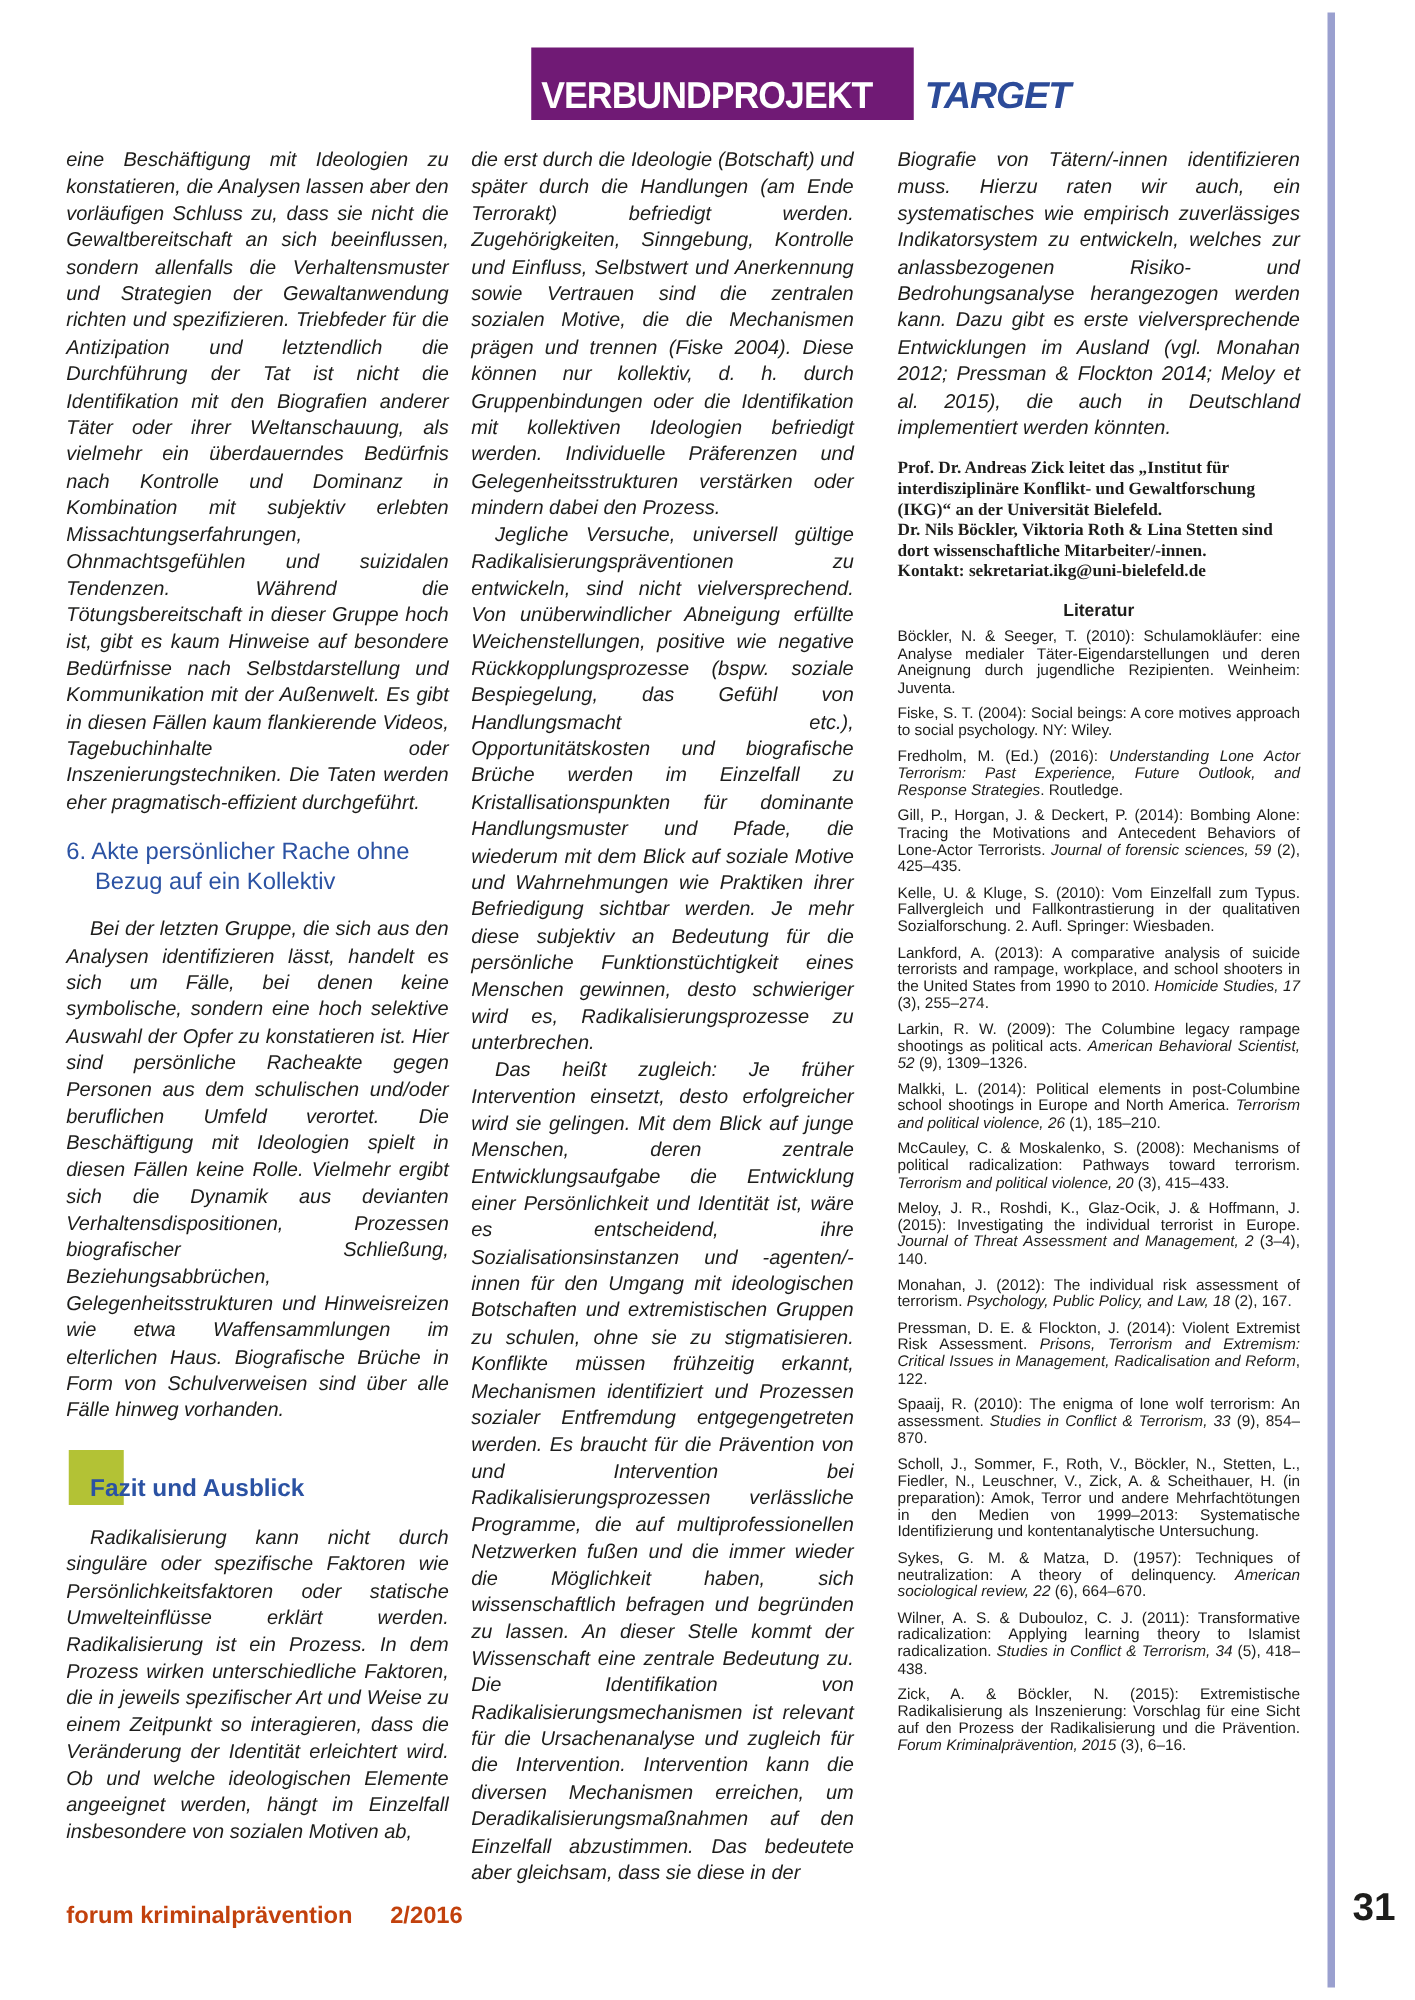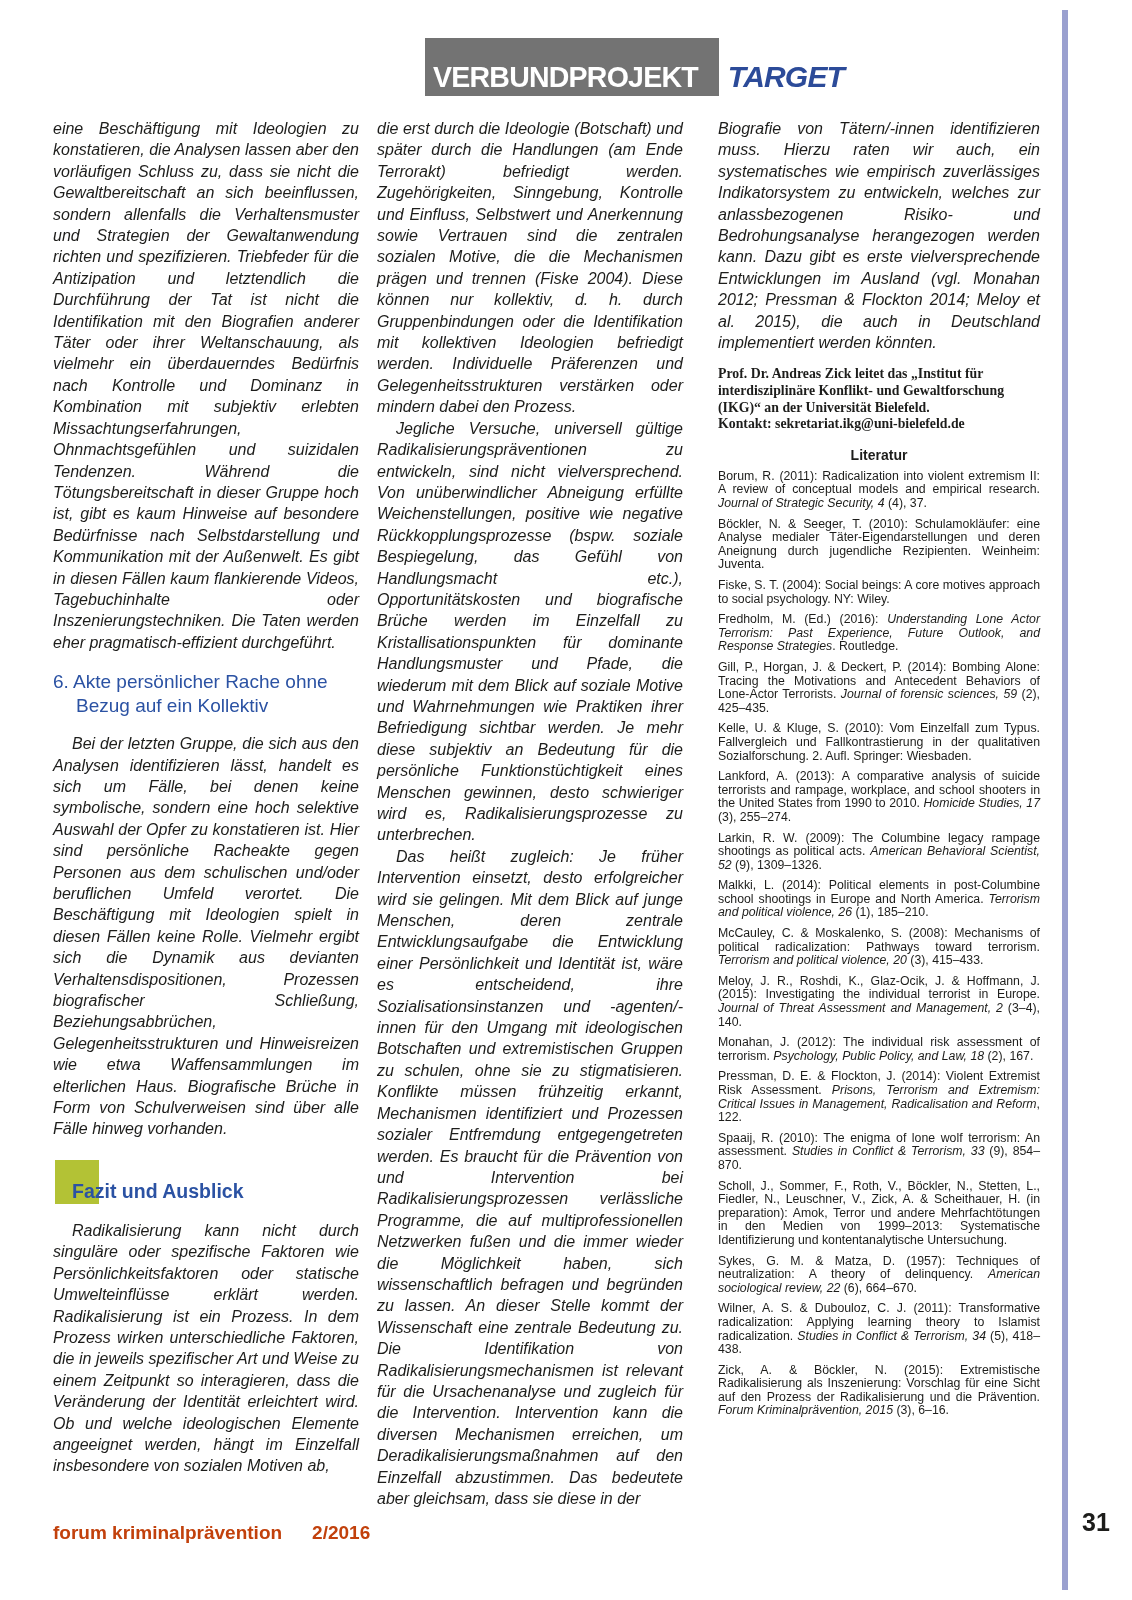--- a/index.html
+++ b/index.html
@@ -4,21 +4,21 @@
 <style>
   html, body { margin:0; padding:0; background:#ffffff; }
   .page {
     position:relative; width:1132px; height:1600px; background:#ffffff;
     font-family:"Liberation Sans","DejaVu Sans",sans-serif; color:#1d1d1b;
     overflow:hidden;
   }
   .side-bar { position:absolute; left:1062px; top:10px; width:6px; height:1580px; background:#9aa0cf; }
 
   .header { position:absolute; left:425px; top:38px; display:flex; align-items:flex-end; }
-  .header-box { background:#737373; height:54px; display:flex; align-items:flex-end; padding:0 7px 4px 8px; }
+  .header-box { background:#701a75; height:54px; display:flex; align-items:flex-end; padding:0 19px 4px 8px; }
   .header-box .hb-text {
     color:#ffffff; font-weight:bold; font-size:30px; line-height:1; letter-spacing:-0.8px;
     transform:scaleX(0.95); transform-origin:left bottom; white-space:nowrap;
   }
   .header-suffix { color:#2c4b99; font-weight:bold; font-size:30px; line-height:1; padding-bottom:4px; margin-left:9px; letter-spacing:-0.8px;font-style:italic; }
 
   .col  { position:absolute; top:118px; text-align:justify; }
   .col1 { left:53px;  width:306px; }
   .col2 { left:377px; width:306px; }
   .col3 { left:718px; width:322px; }
@@ -42,21 +42,21 @@
   }
   .authors p { margin:0; }
 
   .lit-heading { font-weight:bold; font-size:14px; margin:14px 0 7px; text-align:center; color:#1d1d1b; }
 
   .ref { font-size:12.3px; line-height:13.6px; margin:0 0 7px; text-align:justify; hyphens:auto; -webkit-hyphens:auto; }
   .ref .it { font-style:italic; }
 
   .footer { position:absolute; left:53px; top:1522px; font-weight:bold; font-size:19px; color:#c2410c; }
   .footer .issue { margin-left:30px; }
-  .page-num { position:absolute; left:1082px; top:1508px; font-weight:bold; font-size:25px; color:#1d1d1b; }
+  .page-num { position:absolute; left:1082px; top:1508px; font-weight:bold; font-size:31px; color:#1d1d1b; }
 </style>
 </head>
 <body>
 
 <div class="page">
 
   <div class="side-bar"></div>
 
   <div class="header">
     <div class="header-box">
@@ -79,25 +79,25 @@
   <div class="col col2">
     <p class="body-text">die erst durch die Ideologie (Botschaft) und später durch die Handlungen (am Ende Terrorakt) befriedigt werden. Zugehörigkeiten, Sinngebung, Kontrolle und Einfluss, Selbstwert und Anerkennung sowie Vertrauen sind die zentralen sozialen Motive, die die Mechanismen prägen und trennen (Fiske 2004). Diese können nur kollektiv, d. h. durch Gruppenbindungen oder die Identifikation mit kollektiven Ideologien befriedigt werden. Individuelle Präferenzen und Gelegenheitsstrukturen verstärken oder mindern dabei den Prozess.</p>
     <p class="body-text indent">Jegliche Versuche, universell gültige Radikalisierungspräventionen zu entwickeln, sind nicht vielversprechend. Von unüberwindlicher Abneigung erfüllte Weichenstellungen, positive wie negative Rückkopplungsprozesse (bspw. soziale Bespiegelung, das Gefühl von Handlungsmacht etc.), Opportunitätskosten und biografische Brüche werden im Einzelfall zu Kristallisationspunkten für dominante Handlungsmuster und Pfade, die wiederum mit dem Blick auf soziale Motive und Wahrnehmungen wie Praktiken ihrer Befriedigung sichtbar werden. Je mehr diese subjektiv an Bedeutung für die persönliche Funktionstüchtigkeit eines Menschen gewinnen, desto schwieriger wird es, Radikalisierungsprozesse zu unterbrechen.</p>
     <p class="body-text indent">Das heißt zugleich: Je früher Intervention einsetzt, desto erfolgreicher wird sie gelingen. Mit dem Blick auf junge Menschen, deren zentrale Entwicklungsaufgabe die Entwicklung einer Persönlichkeit und Identität ist, wäre es entscheidend, ihre Sozialisationsinstanzen und -agenten/-innen für den Umgang mit ideologischen Botschaften und extremistischen Gruppen zu schulen, ohne sie zu stigmatisieren. Konflikte müssen frühzeitig erkannt, Mechanismen identifiziert und Prozessen sozialer Entfremdung entgegengetreten werden. Es braucht für die Prävention von und Intervention bei Radikalisierungsprozessen verlässliche Programme, die auf multiprofessionellen Netzwerken fußen und die immer wieder die Möglichkeit haben, sich wissenschaftlich befragen und begründen zu lassen. An dieser Stelle kommt der Wissenschaft eine zentrale Bedeutung zu. Die Identifikation von Radikalisierungsmechanismen ist relevant für die Ursachenanalyse und zugleich für die Intervention. Intervention kann die diversen Mechanismen erreichen, um Deradikalisierungsmaßnahmen auf den Einzelfall abzustimmen. Das bedeutete aber gleichsam, dass sie diese in der</p>
   </div>
 
   <div class="col col3">
     <p class="body-text">Biografie von Tätern/-innen identifizieren muss. Hierzu raten wir auch, ein systematisches wie empirisch zuverlässiges Indikatorsystem zu entwickeln, welches zur anlassbezogenen Risiko- und Bedrohungsanalyse herangezogen werden kann. Dazu gibt es erste vielversprechende Entwicklungen im Ausland (vgl. Monahan 2012; Pressman &amp; Flockton 2014; Meloy et al. 2015), die auch in Deutschland implementiert werden könnten.</p>
     <div class="authors">
       <p>Prof. Dr. Andreas Zick leitet das „Institut für interdisziplinäre Konflikt- und Gewaltforschung (IKG)“ an der Universität Bielefeld.</p>
+      <p>Dr. Nils Böckler, Viktoria Roth &amp; Lina Stetten sind dort wissenschaftliche Mitarbeiter/-innen.</p>
       <p>Kontakt: sekretariat.ikg@uni-bielefeld.de</p>
     </div>
     <h3 class="lit-heading">Literatur</h3>
     <div id="refs">
-        <p class="ref"><span>Borum, R. (2011): Radicalization into violent extremism II: A review of conceptual models and empirical research. </span><span class="it">Journal of Strategic Security, 4</span><span> (4), 37.</span></p>
         <p class="ref"><span>Böckler, N. &amp; Seeger, T. (2010): Schulamokläufer: eine Analyse medialer Täter-Eigendarstellungen und deren Aneignung durch jugendliche Rezipienten. Weinheim: Juventa.</span></p>
         <p class="ref"><span>Fiske, S. T. (2004): Social beings: A core motives approach to social psychology. NY: Wiley.</span></p>
         <p class="ref"><span>Fredholm, M. (Ed.) (2016): </span><span class="it">Understanding Lone Actor Terrorism: Past Experience, Future Outlook, and Response Strategies</span><span>. Routledge.</span></p>
         <p class="ref"><span>Gill, P., Horgan, J. &amp; Deckert, P. (2014): Bombing Alone: Tracing the Motivations and Antecedent Behaviors of Lone-Actor Terrorists. </span><span class="it">Journal of forensic sciences, 59</span><span> (2), 425–435.</span></p>
         <p class="ref"><span>Kelle, U. &amp; Kluge, S. (2010): Vom Einzelfall zum Typus. Fallvergleich und Fallkontrastierung in der qualitativen Sozialforschung. 2. Aufl. Springer: Wiesbaden.</span></p>
         <p class="ref"><span>Lankford, A. (2013): A comparative analysis of suicide terrorists and rampage, workplace, and school shooters in the United States from 1990 to 2010. </span><span class="it">Homicide Studies, 17</span><span> (3), 255–274.</span></p>
         <p class="ref"><span>Larkin, R. W. (2009): The Columbine legacy rampage shootings as political acts. </span><span class="it">American Behavioral Scientist, 52</span><span> (9), 1309–1326.</span></p>
         <p class="ref"><span>Malkki, L. (2014): Political elements in post-Columbine school shootings in Europe and North America. </span><span class="it">Terrorism and political violence, 26</span><span> (1), 185–210.</span></p>
         <p class="ref"><span>McCauley, C. &amp; Moskalenko, S. (2008): Mechanisms of political radicalization: Pathways toward terrorism. </span><span class="it">Terrorism and political violence, 20</span><span> (3), 415–433.</span></p>
         <p class="ref"><span>Meloy, J. R., Roshdi, K., Glaz-Ocik, J. &amp; Hoffmann, J. (2015): Investigating the individual terrorist in Europe. </span><span class="it">Journal of Threat Assessment and Management, 2</span><span> (3–4), 140.</span></p>

